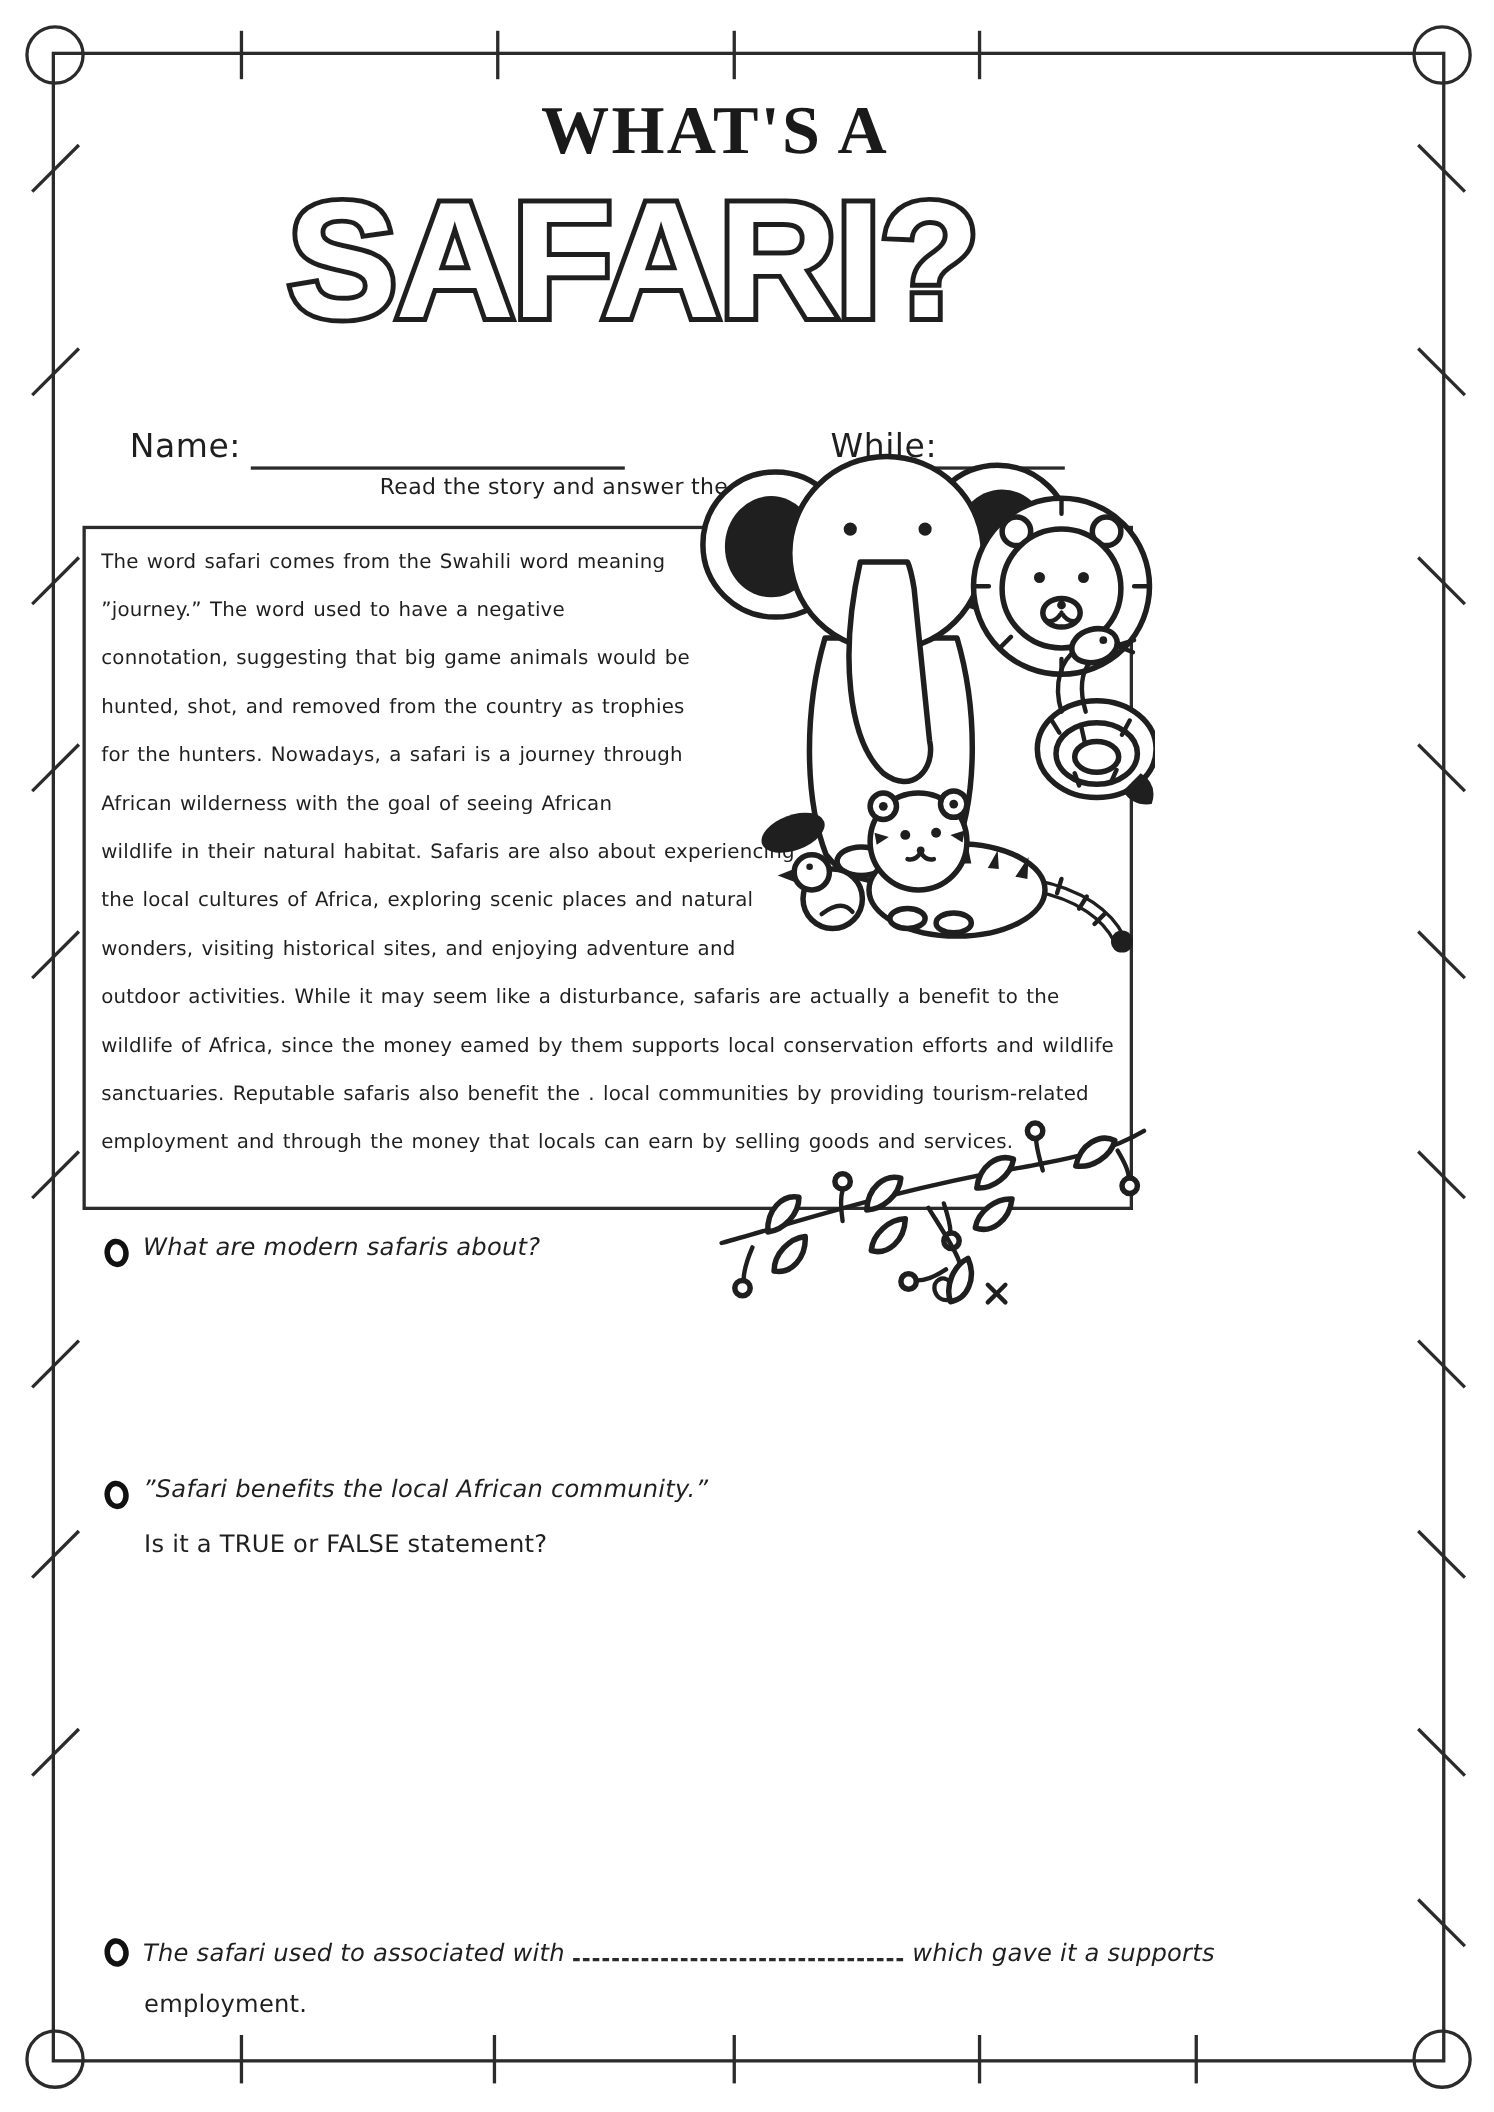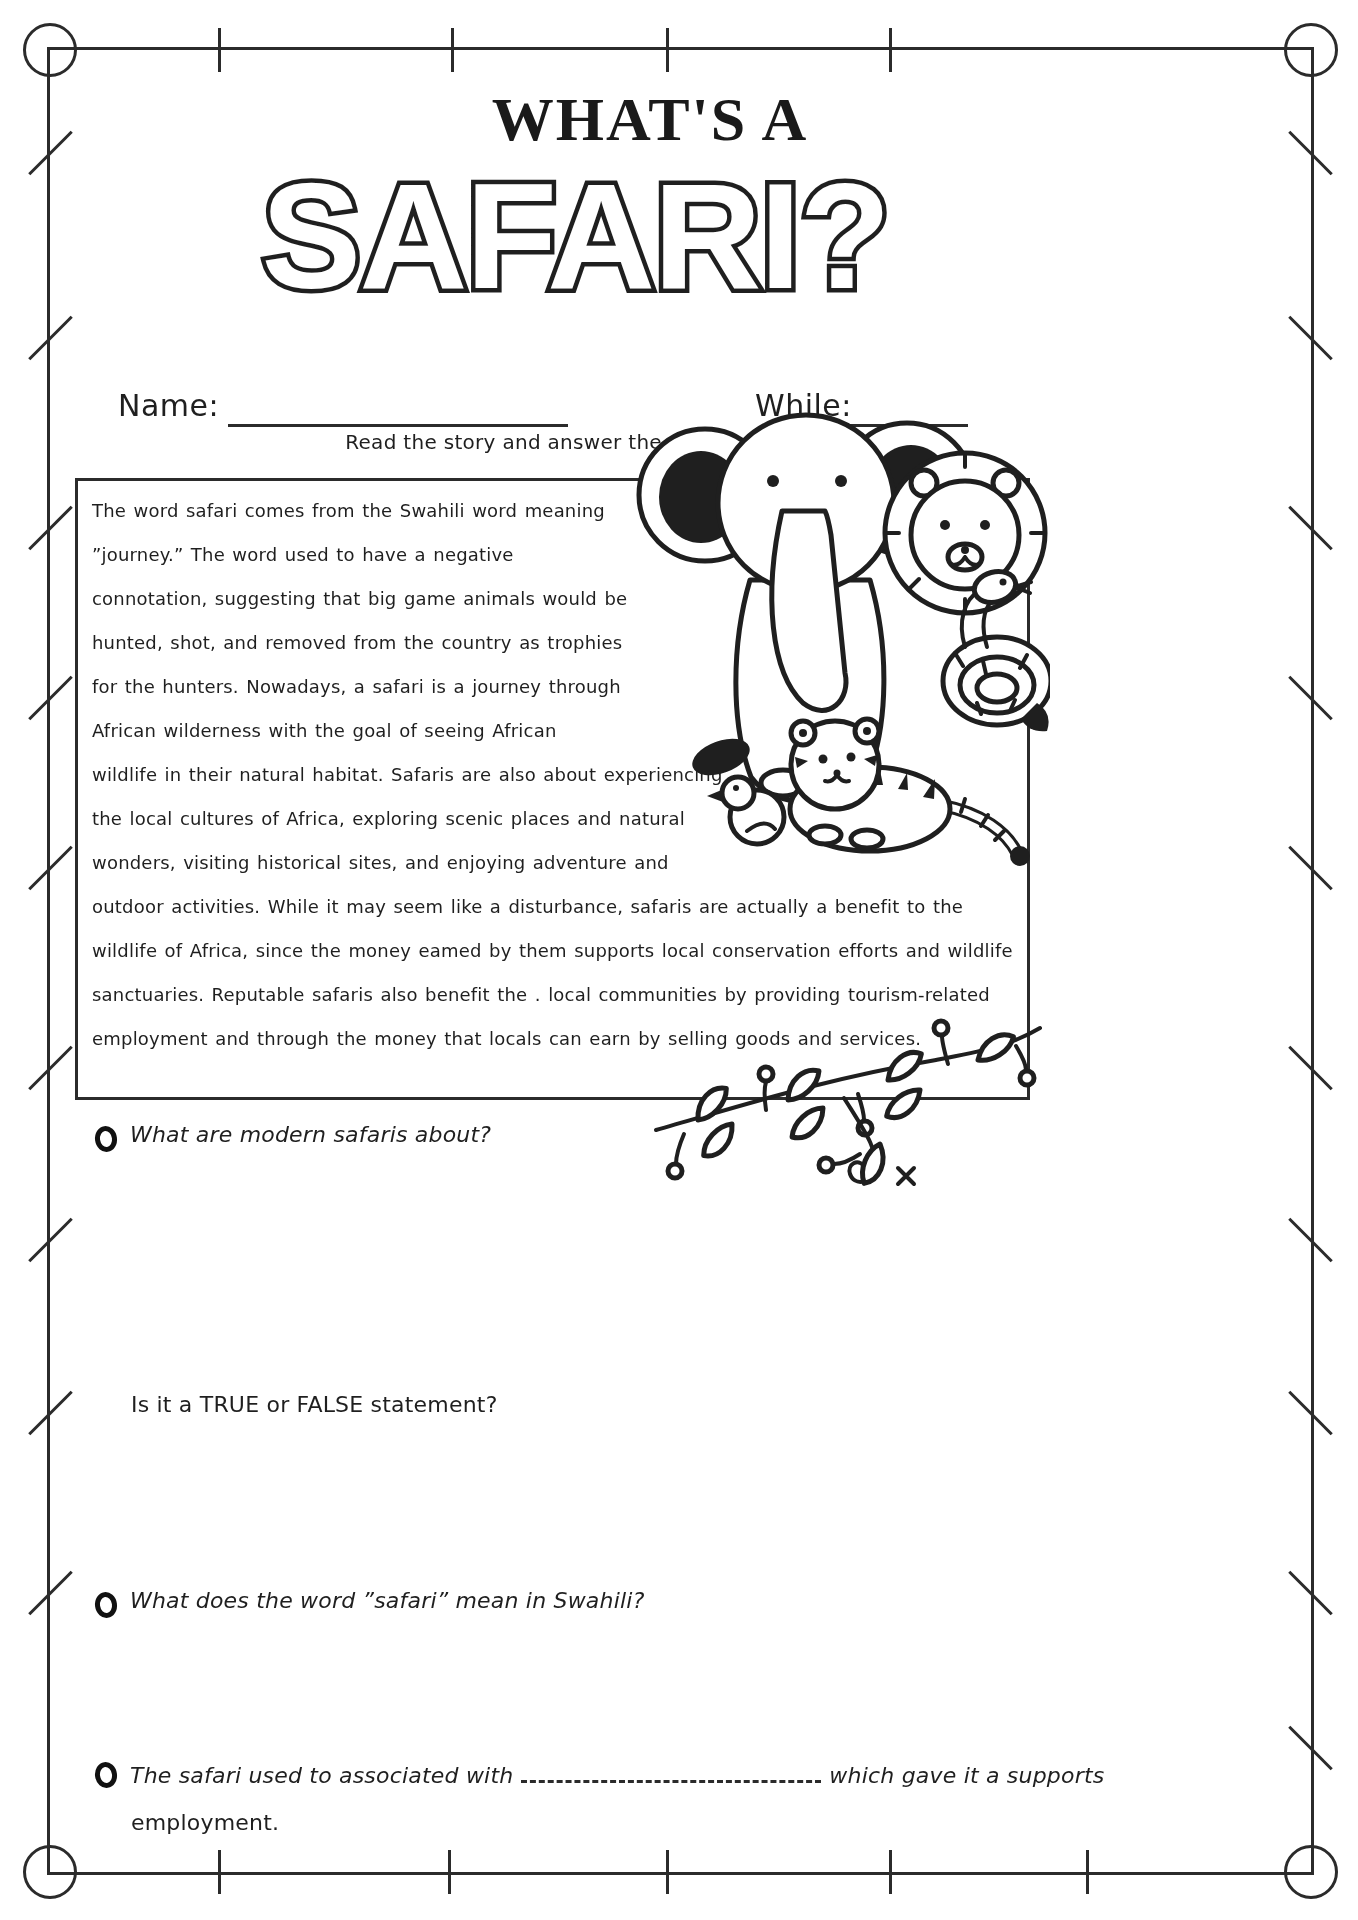--- a/index.html
+++ b/index.html
@@ -186,26 +186,26 @@
     <path class="ln" d="M212,152 C200,160 192,162 186,162"></path>
       <circle class="wf" stroke-width="4" cx="178" cy="163" r="7"></circle>
     <path class="ln" d="M250,166 l16,16 m0,-16 l-16,16"></path>
   </svg>
 
   <div class="question" style="top:1122px">
     <span class="bullet"></span>
     <span>What are modern safaris about?</span>
   </div>
 
+  <div class="question" style="top:1342px">
+    <span class="bullet"></span>
+    <span>”Safari benefits the local African community.”</span>
+  </div>
   <div class="qline2" style="top:1392px">Is it a TRUE or FALSE statement?</div>
 
-  <div class="question" style="top:1588px">
-    <span class="bullet"></span>
-    <span>What does the word ”safari” mean in Swahili?</span>
-  </div>
 
   <div class="question" style="top:1758px">
     <span class="bullet"></span>
     <span>
       <span>The safari used to associated with</span><span class="blank"></span><span>which gave it a supports</span>
     </span>
   </div>
   <div class="qline2" style="top:1810px">employment.</div>
 
 </div>

